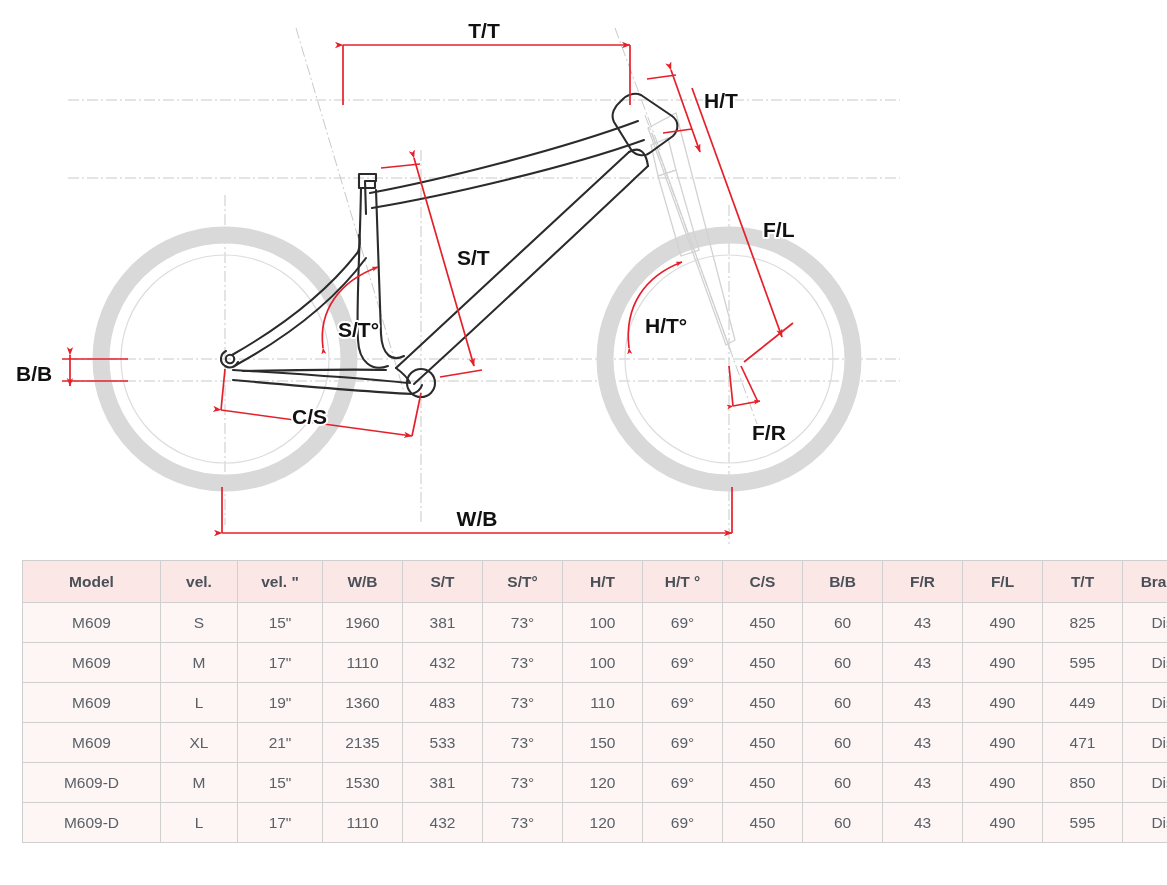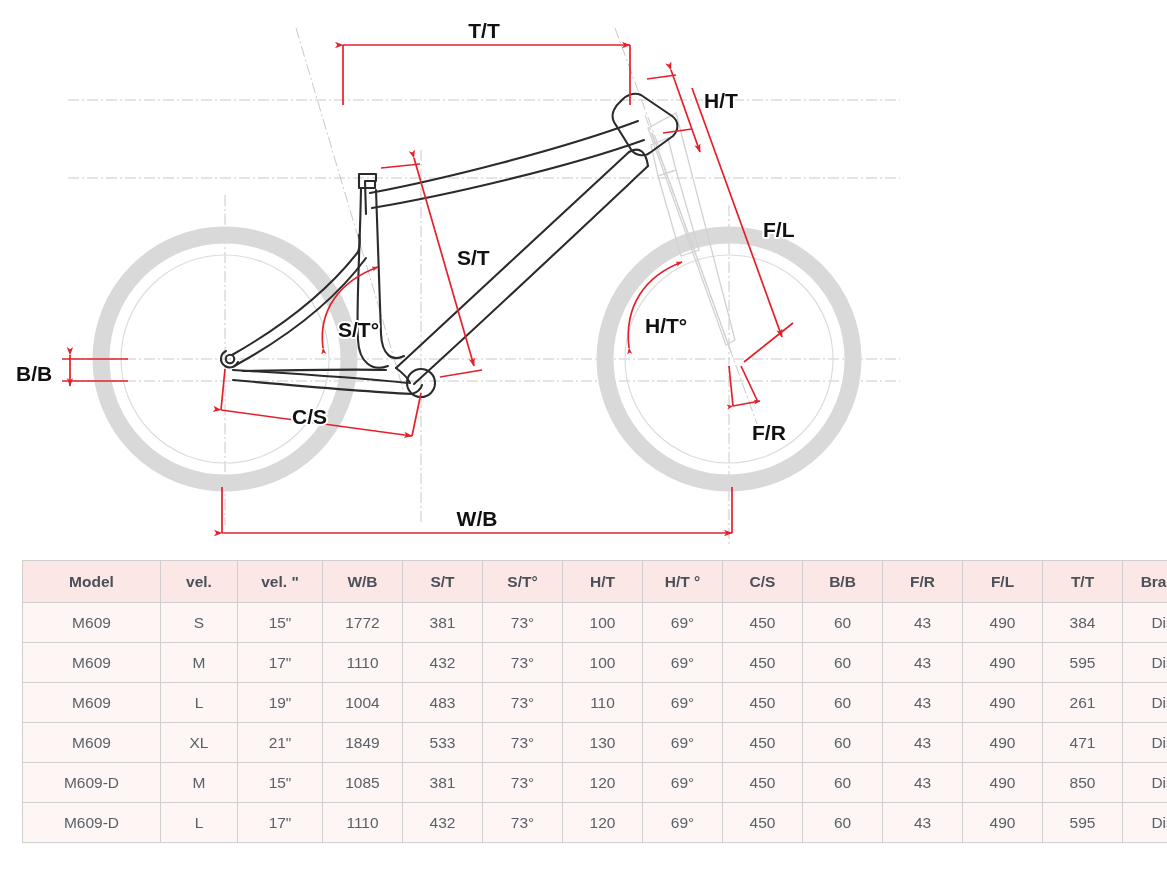--- a/index.html
+++ b/index.html
@@ -213,30 +213,30 @@
             <th class="c-num">F/L</th>
             <th class="c-num">T/T</th>
             <th class="c-brakes">Brakes</th>
           </tr>
       </thead>
       <tbody id="body-rows">
           <tr>
             <td class="c-model">M609</td>
             <td class="c-vel">S</td>
             <td class="c-veli">15"</td>
-            <td class="c-num">1772</td>
+            <td class="c-num">1960</td>
             <td class="c-num">381</td>
             <td class="c-num">73°</td>
             <td class="c-num">100</td>
             <td class="c-num">69°</td>
             <td class="c-num">450</td>
             <td class="c-num">60</td>
             <td class="c-num">43</td>
             <td class="c-num">490</td>
-            <td class="c-num">384</td>
+            <td class="c-num">825</td>
             <td class="c-brakes">Disc</td>
           </tr>
           <tr>
             <td class="c-model">M609</td>
             <td class="c-vel">M</td>
             <td class="c-veli">17"</td>
             <td class="c-num">1110</td>
             <td class="c-num">432</td>
             <td class="c-num">73°</td>
             <td class="c-num">100</td>
@@ -245,53 +245,53 @@
             <td class="c-num">60</td>
             <td class="c-num">43</td>
             <td class="c-num">490</td>
             <td class="c-num">595</td>
             <td class="c-brakes">Disc</td>
           </tr>
           <tr>
             <td class="c-model">M609</td>
             <td class="c-vel">L</td>
             <td class="c-veli">19"</td>
-            <td class="c-num">1004</td>
+            <td class="c-num">1360</td>
             <td class="c-num">483</td>
             <td class="c-num">73°</td>
             <td class="c-num">110</td>
             <td class="c-num">69°</td>
             <td class="c-num">450</td>
             <td class="c-num">60</td>
             <td class="c-num">43</td>
             <td class="c-num">490</td>
-            <td class="c-num">261</td>
+            <td class="c-num">449</td>
             <td class="c-brakes">Disc</td>
           </tr>
           <tr>
             <td class="c-model">M609</td>
             <td class="c-vel">XL</td>
             <td class="c-veli">21"</td>
-            <td class="c-num">1849</td>
+            <td class="c-num">2135</td>
             <td class="c-num">533</td>
             <td class="c-num">73°</td>
-            <td class="c-num">130</td>
+            <td class="c-num">150</td>
             <td class="c-num">69°</td>
             <td class="c-num">450</td>
             <td class="c-num">60</td>
             <td class="c-num">43</td>
             <td class="c-num">490</td>
             <td class="c-num">471</td>
             <td class="c-brakes">Disc</td>
           </tr>
           <tr>
             <td class="c-model">M609-D</td>
             <td class="c-vel">M</td>
             <td class="c-veli">15"</td>
-            <td class="c-num">1085</td>
+            <td class="c-num">1530</td>
             <td class="c-num">381</td>
             <td class="c-num">73°</td>
             <td class="c-num">120</td>
             <td class="c-num">69°</td>
             <td class="c-num">450</td>
             <td class="c-num">60</td>
             <td class="c-num">43</td>
             <td class="c-num">490</td>
             <td class="c-num">850</td>
             <td class="c-brakes">Disc</td>

